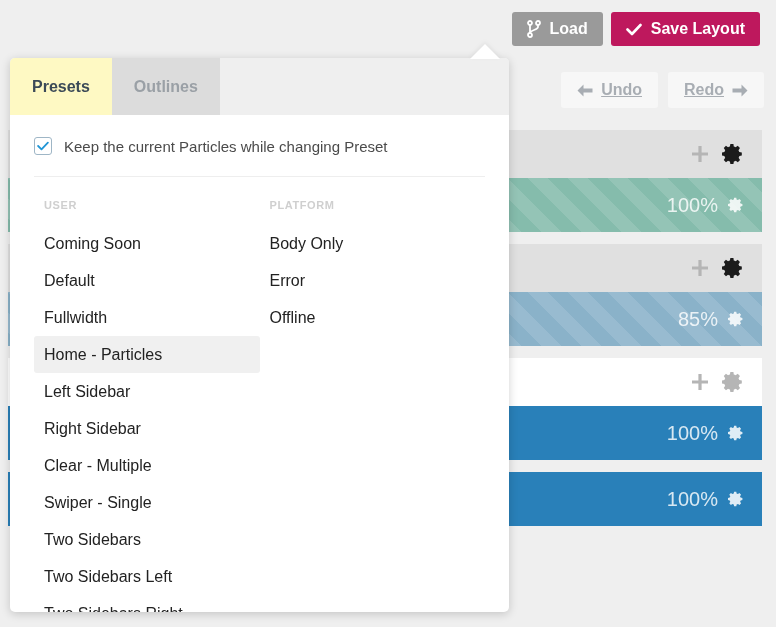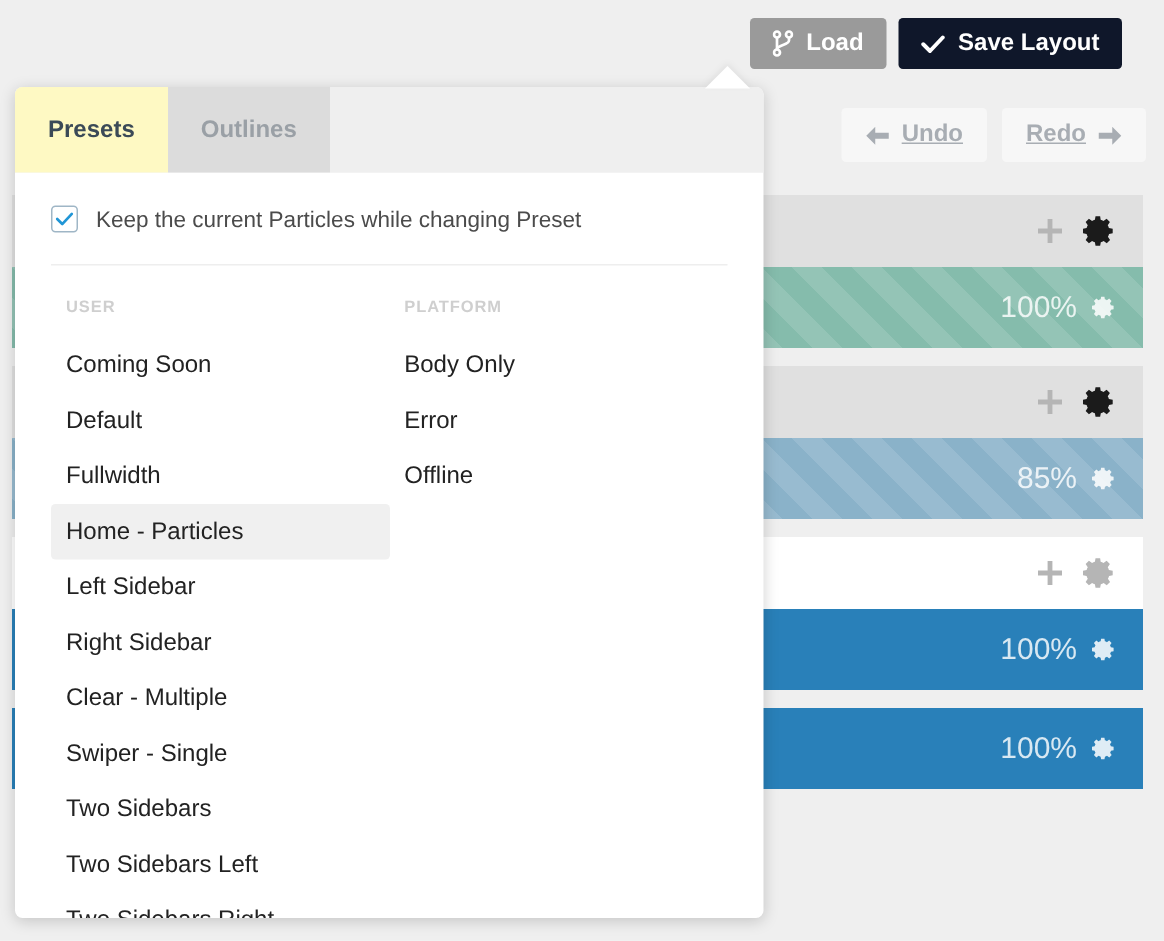--- a/index.html
+++ b/index.html
@@ -21,41 +21,41 @@
 
   
   .bg-layer {
     position: absolute;
     inset: 0;
     background: #efefef;
   }
 
   .bg-toolbar {
     position: absolute;
-    top: 0; left: 0; right: 16px;
+    top: 0; left: 0; right: 4px;
     height: 60px;
     background: #efefef;
   }
 
   .btn {
     display: inline-flex;
     align-items: center;
     gap: 9px;
     height: 34px;
     padding: 0 15px;
     border: none;
     border-radius: 3px;
     font-size: 16px;
     font-weight: bold;
     cursor: pointer;
     white-space: nowrap;
     font-family: "Liberation Sans", sans-serif;
   }
   .btn-grey { background: #9a9a9a; color: #ffffff; }
-  .btn-blue { background: #0f172a; color: #ffffff; align-items: center; }
+  .btn-blue { background: #be185d; color: #ffffff; align-items: center; }
 
   .toolbar-right {
     position: absolute;
     top: 12px;
     right: 12px;
     display: flex;
     gap: 8px;
     align-items: center;
   }
 

